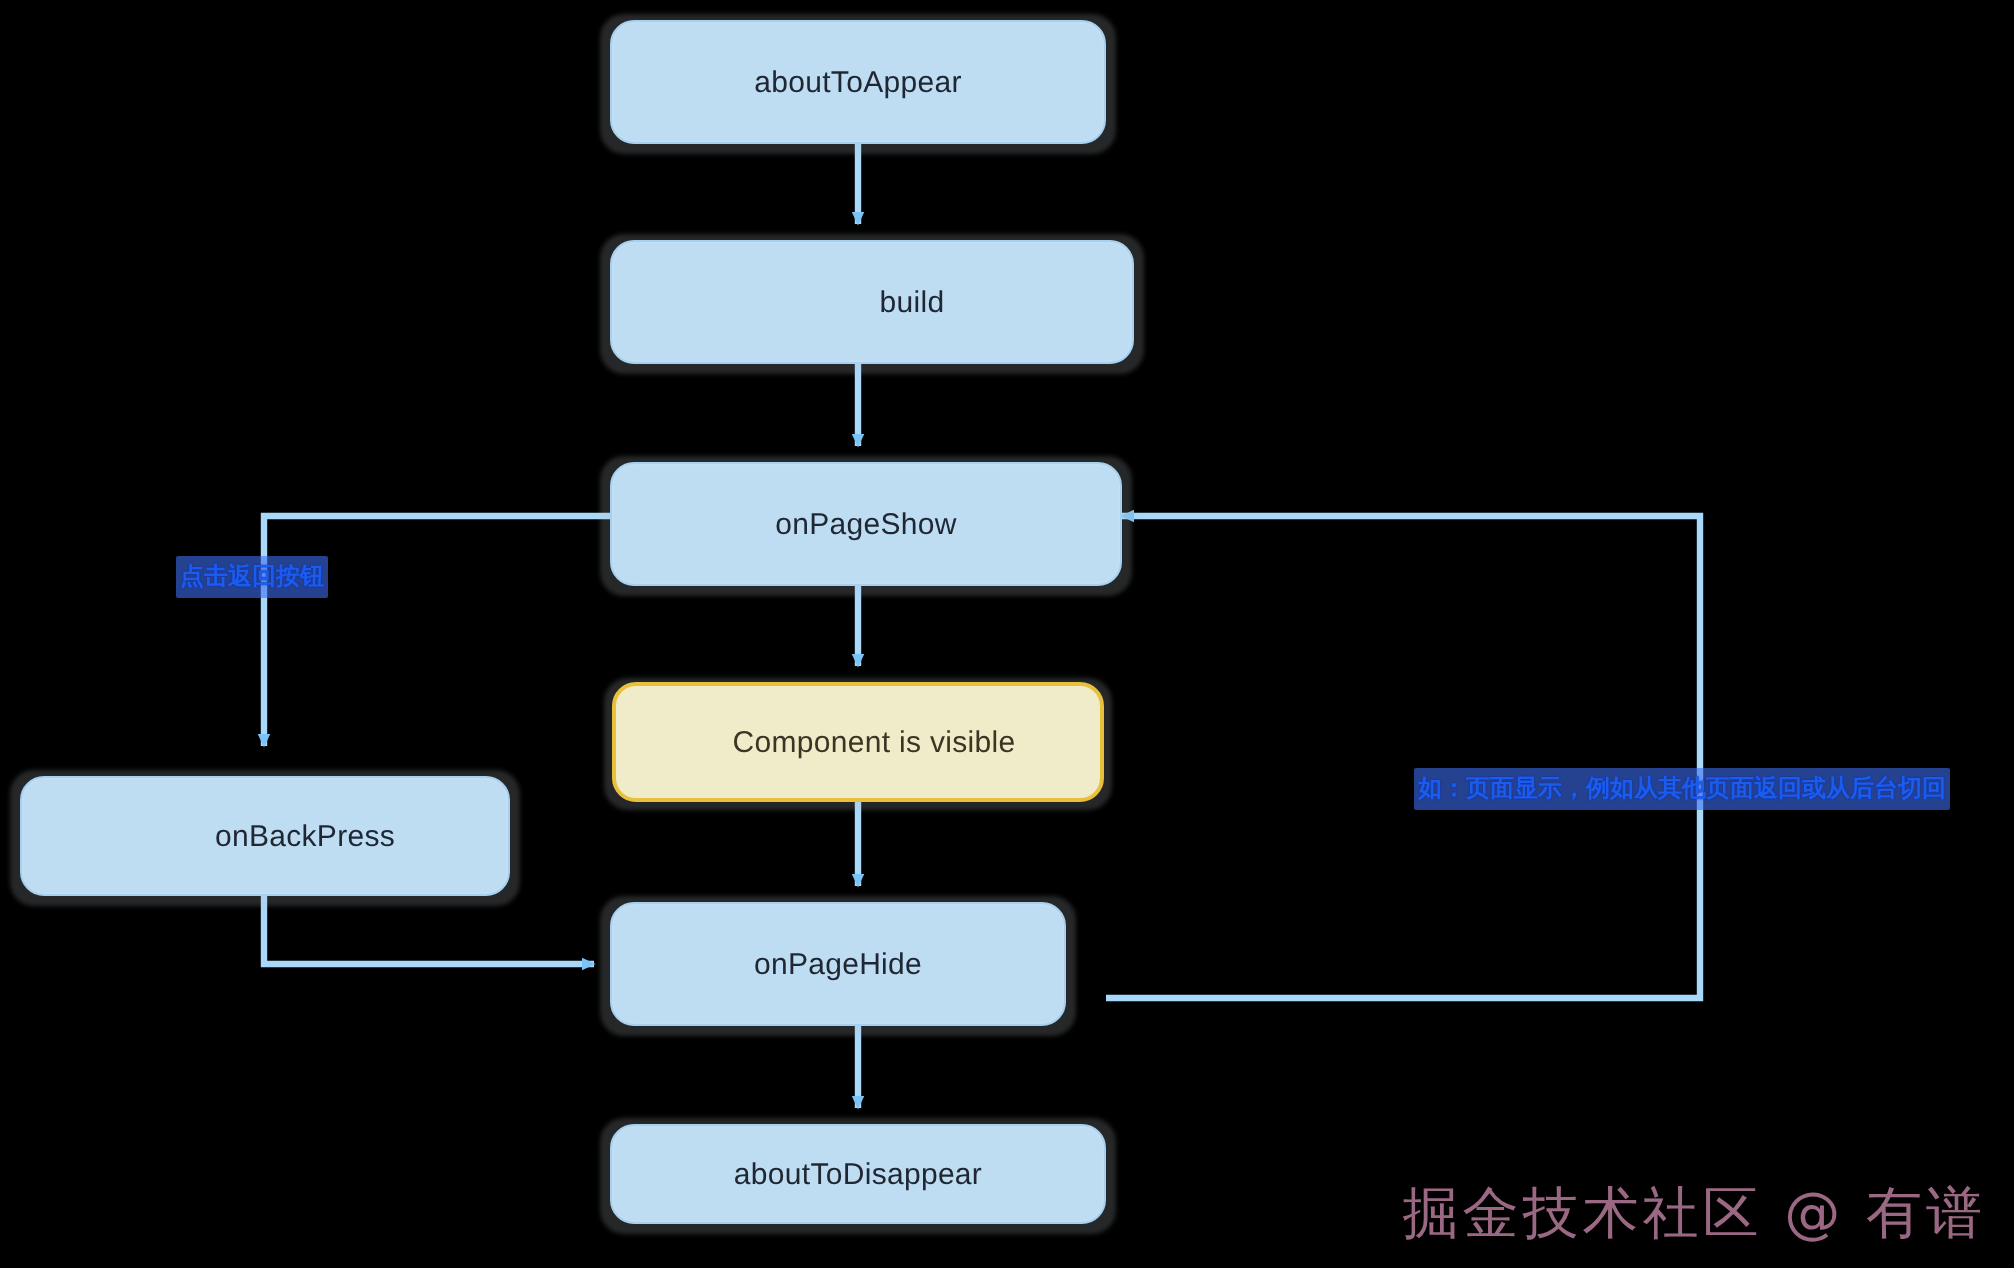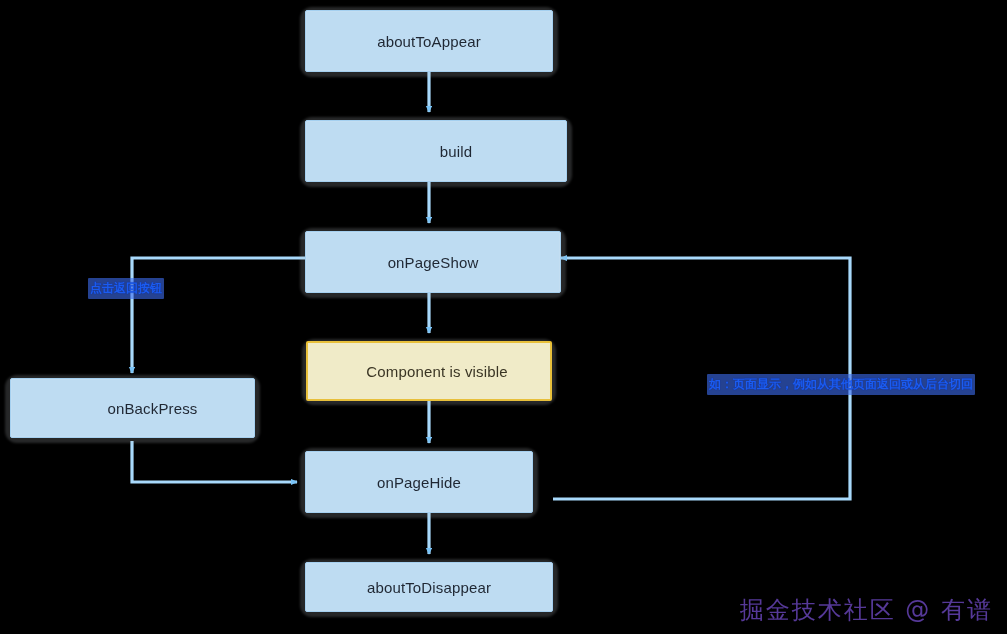--- a/index.html
+++ b/index.html
@@ -8,21 +8,21 @@
     font-family:"Liberation Sans", sans-serif;
     position:relative;
   }
   #stage{position:absolute;inset:0;width:1007px;height:634px;}
   svg#wires{position:absolute;left:0;top:0;width:1007px;height:634px;}
 
   .node{
     position:absolute;
     box-sizing:border-box;
     display:flex;align-items:center;justify-content:center;
-    border-radius:2px;
+    border-radius:12px;
     font-size:15px;
     letter-spacing:.15px;
     color:#1f2733;
     z-index:3;
   }
   .node.blue{
     background:#bfe3fd;
     border:1.4px solid #9fd4fb;
     box-shadow:0 0 0 1px rgba(255,255,255,.10) inset;
   }
@@ -53,23 +53,23 @@
     border-radius:1px;
     font-weight:700;
     font-family:"DejaVu Sans", sans-serif;
     text-shadow:0 0 1px rgba(10,40,160,.9);
   }
 
   .watermark{
     position:absolute;
     right:14px;bottom:8px;
     z-index:8;
-    font-size:24px;
+    font-size:28px;
     letter-spacing:2px;
-    color:#8b5cf6;
+    color:#f9a8d4;
     opacity:.62;
     font-family:"DejaVu Sans", sans-serif;
     white-space:nowrap;
     user-select:none;
   }
 </style>
 </head>
 <body>
 
 <div id="stage">
@@ -117,35 +117,35 @@
   <div class="node blue" style="left:305px;top:231px;width:256px;height:62px;">
     <span class="halo"></span>
     <span>onPageShow</span>
   </div>
 
   <div class="node yellow" style="left:306px;top:341px;width:246px;height:60px;">
     <span class="halo"></span>
     <span>Component is visible</span>
   </div>
 
-  <div class="node blue" style="left:10px;top:378px;width:245px;height:60px;padding-left:40px;">
+  <div class="node blue" style="left:10px;top:388px;width:245px;height:60px;padding-left:40px;">
     <span class="halo"></span>
     <span>onBackPress</span>
   </div>
 
   <div class="node blue" style="left:305px;top:451px;width:228px;height:62px;">
     <span class="halo"></span>
     <span>onPageHide</span>
   </div>
 
   <div class="node blue" style="left:305px;top:562px;width:248px;height:50px;">
     <span class="halo"></span>
     <span>aboutToDisappear</span>
   </div>
 
   <div class="elabel" style="left:88px;top:278px;">点击返回按钮</div>
 
 
-  <div class="elabel" style="left:707px;top:374px;">如：页面显示，例如从其他页面返回或从后台切回</div>
+  <div class="elabel" style="left:707px;top:384px;">如：页面显示，例如从其他页面返回或从后台切回</div>
 
   <div class="watermark">掘金技术社区 @ 有谱</div>
 
 </div>
 
 </body></html>

